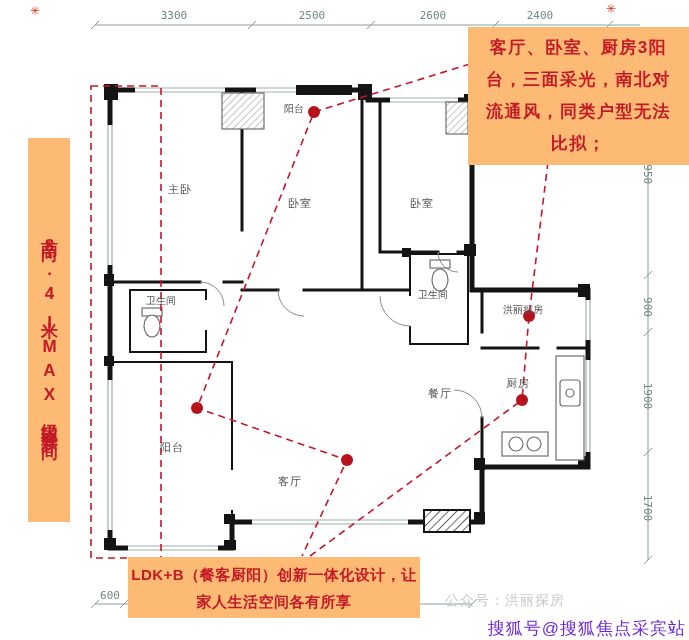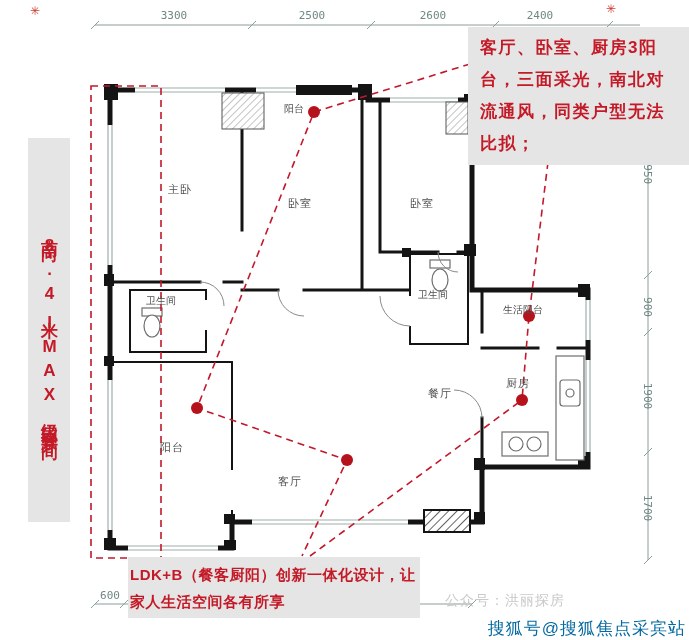--- a/index.html
+++ b/index.html
@@ -1,32 +1,32 @@
 <!DOCTYPE html>
 <html><head>
 <meta charset="utf-8">
 <style>
   html,body{margin:0;padding:0;}
   body{font-family:"Liberation Sans",sans-serif;}
   .canvas{position:relative;width:689px;height:640px;background:#ffffff;overflow:hidden;}
   .canvas svg{position:absolute;left:0;top:0;}
   .room{position:absolute;color:#4f4f4f;font-size:11px;letter-spacing:1px;white-space:nowrap;z-index:3;}
   .room.sm{font-size:10px;letter-spacing:0;}
-  .callout{position:absolute;background:#e5e5e5;color:#c41a27;font-weight:bold;box-sizing:border-box;z-index:5;}
+  .callout{position:absolute;background:#fdba74;color:#c41a27;font-weight:bold;box-sizing:border-box;z-index:5;text-align:center;}
   .callout-left{left:28px;top:138px;width:42px;height:384px;writing-mode:vertical-rl;text-orientation:upright;
     font-size:17px;letter-spacing:5px;display:flex;align-items:center;justify-content:center;line-height:42px;}
   .callout-topright{left:468px;top:27px;width:221px;height:138px;font-size:17px;letter-spacing:1.5px;
     line-height:32px;padding:5px 12px;}
   .callout-bottom{left:128px;top:557px;width:292px;height:61px;font-size:15px;letter-spacing:.5px;
     line-height:27px;padding:4px 2px;}
   .mark{position:absolute;color:#d03a30;font-size:12px;z-index:6;}
   .mark-tl{left:30px;top:4px;}
   .mark-tr{left:606px;top:2px;}
   .wm-account{position:absolute;left:445px;top:592px;color:#c9c9c9;font-size:14px;z-index:6;letter-spacing:1px;}
-  .wm-sohu{position:absolute;right:3px;top:617px;color:#0369a1;font-size:17px;z-index:6;letter-spacing:1px;}
+  .wm-sohu{position:absolute;right:3px;top:617px;color:#6d28d9;font-size:17px;z-index:6;letter-spacing:1px;}
 </style>
 </head>
 <body>
 
 <div class="canvas">
 
   <svg width="689" height="640" viewBox="0 0 689 640">
     <defs>
       <pattern id="hatch" width="6" height="6" patternUnits="userSpaceOnUse" patternTransform="rotate(45)">
         <rect width="6" height="6" fill="#ffffff"></rect>
@@ -150,21 +150,21 @@
       <circle cx="529" cy="316" r="6"></circle>
     </g>
   </svg>
 
   <div class="room" style="left:168px;top:182px">主卧</div>
   <div class="room" style="left:288px;top:196px">卧室</div>
   <div class="room" style="left:410px;top:196px">卧室</div>
   <div class="room sm" style="left:284px;top:102px">阳台</div>
   <div class="room sm" style="left:146px;top:294px">卫生间</div>
   <div class="room sm" style="left:418px;top:288px">卫生间</div>
-  <div class="room sm" style="left:503px;top:303px">生活阳台</div>
+  <div class="room sm" style="left:503px;top:303px">洪丽探房</div>
   <div class="room" style="left:428px;top:386px">餐厅</div>
   <div class="room" style="left:506px;top:376px">厨房</div>
   <div class="room" style="left:278px;top:474px">客厅</div>
   <div class="room" style="left:160px;top:440px">阳台</div>
 
   <div class="callout callout-left">南向8.4米IMAX级园景开间</div>
   <div class="callout callout-topright">客厅、卧室、厨房3阳台，三面采光，南北对流通风，同类户型无法比拟；</div>
   <div class="callout callout-bottom">LDK+B（餐客厨阳）创新一体化设计，让家人生活空间各有所享</div>
 
   <div class="mark mark-tl">✳</div>

